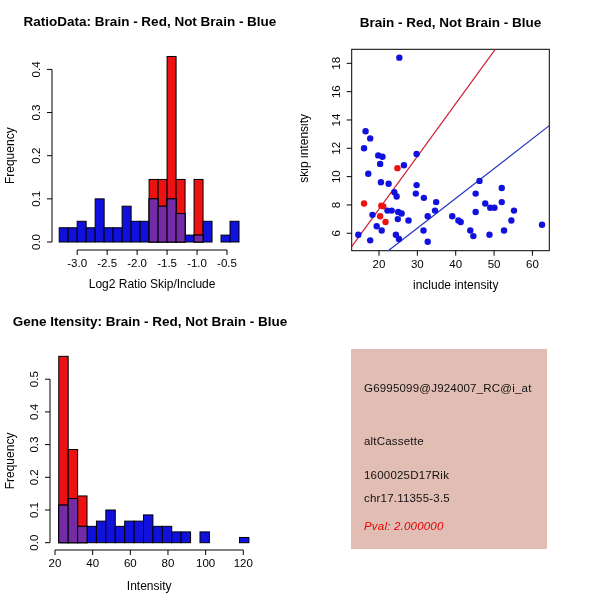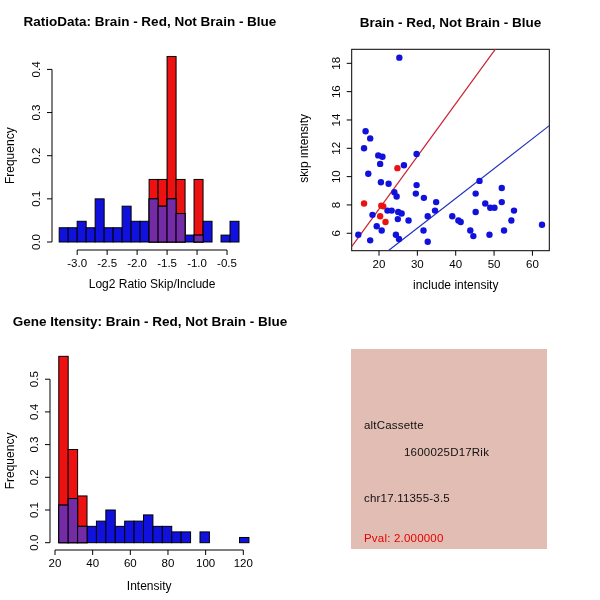--- a/index.html
+++ b/index.html
@@ -230,19 +230,20 @@
           <rect x="199.99058557710413" y="231.90998248686515" width="9.41442289587647" height="10.790017513134842" fill="#1111dd" stroke="#000000" stroke-width="1"></rect>
           <rect x="239.53116173978535" y="237.46847635726795" width="9.414422895876498" height="5.231523642732043" fill="#1111dd" stroke="#000000" stroke-width="1"></rect>
           <rect x="58.77424213895688" y="205.0984238178634" width="9.414422895876484" height="37.6015761821366" fill="#742BA6" stroke="#000000" stroke-width="1"></rect>
           <rect x="68.18866503483336" y="198.55901926444832" width="9.414422895876484" height="44.140980735551665" fill="#742BA6" stroke="#000000" stroke-width="1"></rect>
           <rect x="77.60308793070985" y="226.35148861646235" width="9.414422895876484" height="16.34851138353764" fill="#742BA6" stroke="#000000" stroke-width="1"></rect>
         </g>
       </svg>
   </div>
   <div class="panel" id="panel-br">
     <div class="info-box" id="info-box" style="background: rgb(226, 189, 179);">
-      <span class="il" style="top: 70px; color: rgb(17, 17, 17);">altCassette</span>
-      <span class="il" style="top: 97px; color: rgb(17, 17, 17); margin-left: 40px;">1600025D17Rik</span>
+      <span class="il" style="top: 33px; color: rgb(17, 17, 17);">G6995099@J924007_RC@i_at</span>
+      <span class="il" style="top: 86px; color: rgb(17, 17, 17);">altCassette</span>
+      <span class="il" style="top: 120px; color: rgb(17, 17, 17);">1600025D17Rik</span>
       <span class="il" style="top: 143px; color: rgb(17, 17, 17);">chr17.11355-3.5</span>
-      <span class="il" id="pval-line" style="top: 183px; color: rgb(230, 0, 0);">Pval: 2.000000</span>
+      <span class="il" id="pval-line" style="top: 171px; color: rgb(230, 0, 0); font-style: italic;">Pval: 2.000000</span>
     </div>
   </div>
 </div>
 
 </body></html>

